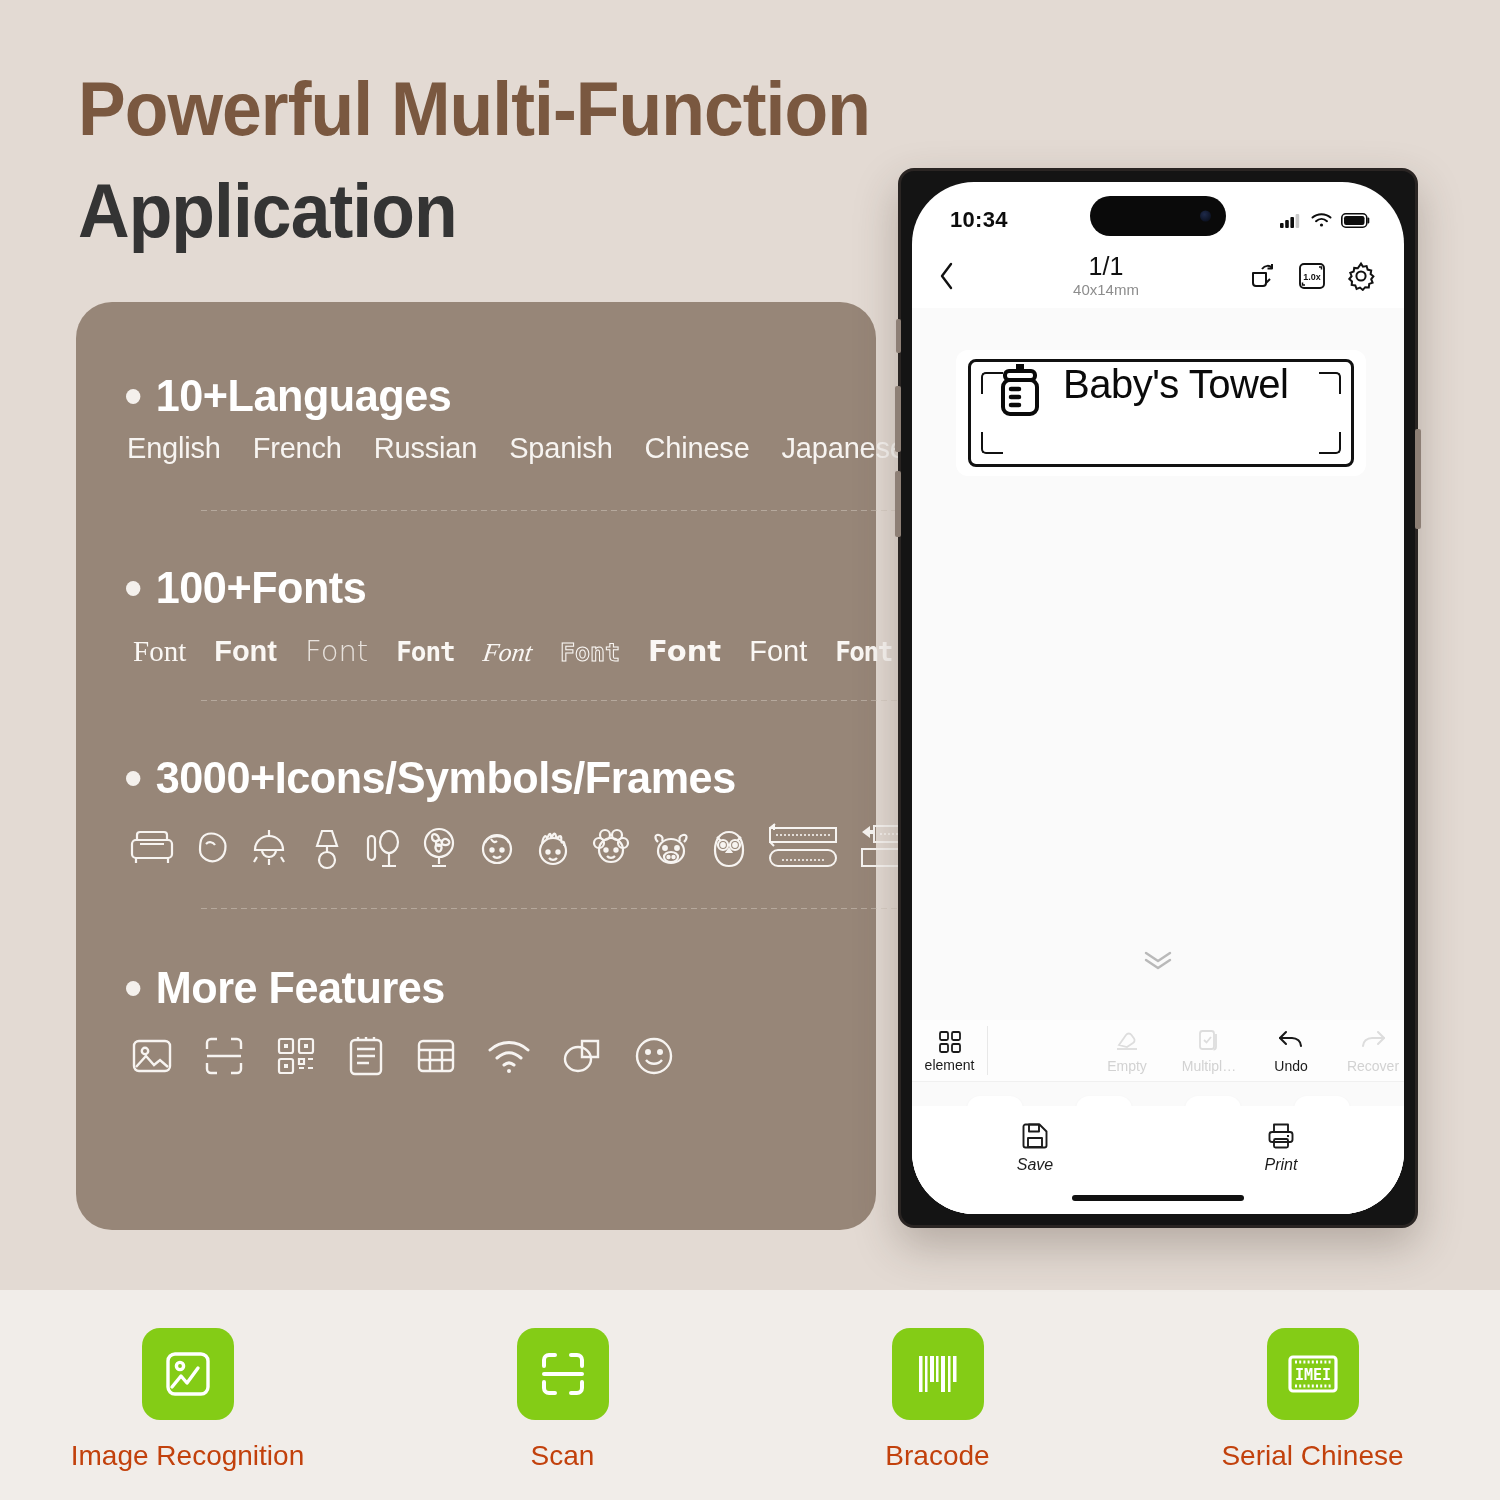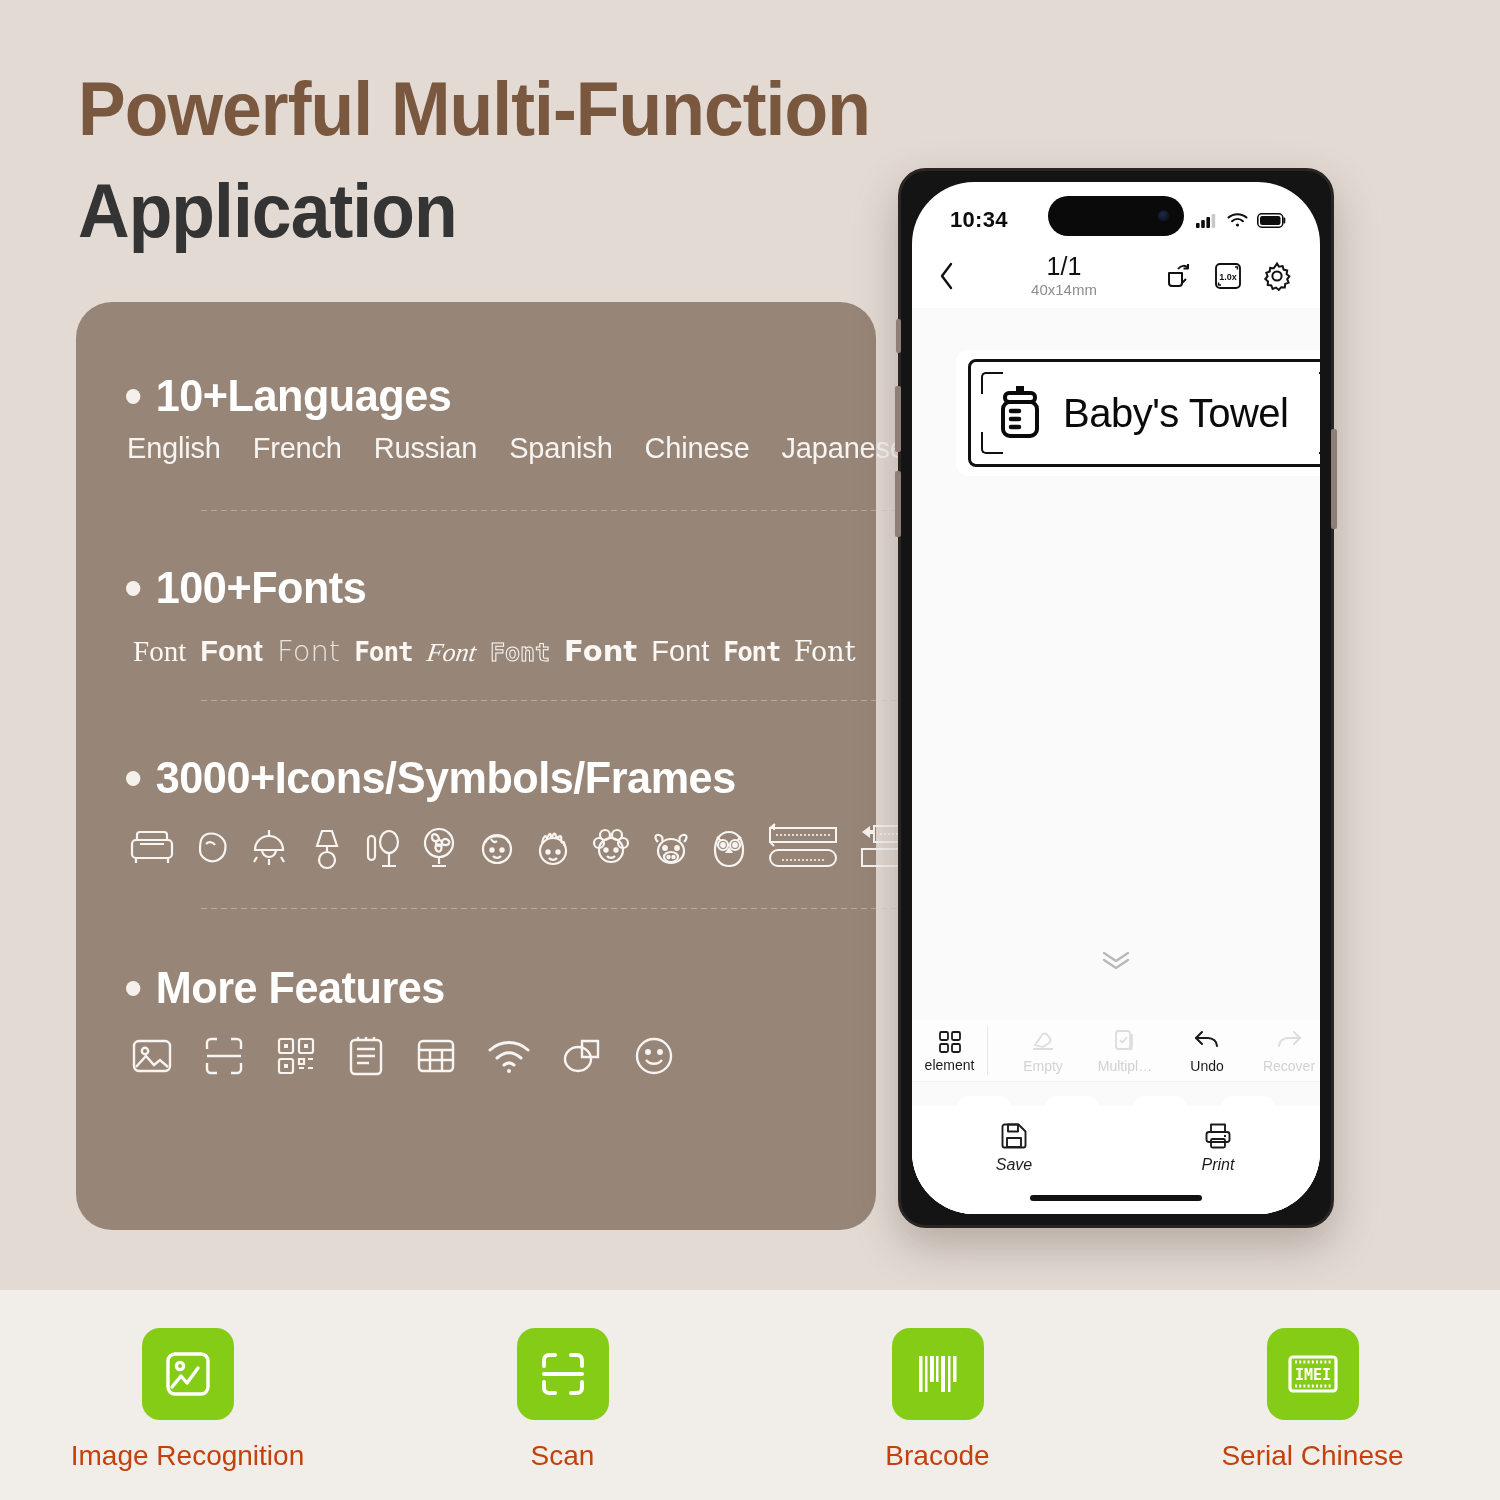--- a/index.html
+++ b/index.html
@@ -40,21 +40,21 @@
   .sec-title {
     display:flex; align-items:center; gap:16px;
     color:#FFFFFF; font-weight:700; font-size:45px; letter-spacing:-0.5px;
     transform:scaleX(0.96); transform-origin:left center; white-space:nowrap;
   }
   .bullet { width:15px; height:15px; border-radius:50%; background:#F4F0EC; flex:0 0 auto; }
 
   .langs { display:flex; gap:32px; margin-top:10px; margin-left:1px; }
   .langs span { color:#F7F4F1; font-size:29px; letter-spacing:-0.2px; white-space:nowrap; }
 
-  .fonts { display:flex; align-items:baseline; gap:14px; margin-top:20px; margin-left:7px; }
+  .fonts { display:flex; align-items:baseline; gap:28px; margin-top:20px; margin-left:7px; }
   .fonts span { color:#FAF7F4; font-size:29px; white-space:nowrap; }
   .f1 { font-family:"Liberation Serif", serif; font-weight:400; }
   .f2 { font-family:"Liberation Sans", sans-serif; font-weight:700; }
   .f3 { font-family:"DejaVu Sans", sans-serif; font-weight:300; opacity:.82; }
   .f4 { font-family:"DejaVu Sans Mono", monospace; font-weight:700; font-size:26px !important; letter-spacing:-1px; }
   .f5 { font-family:"Liberation Serif", serif; font-style:italic; font-size:26px !important; transform:skewX(-8deg); display:inline-block; }
   .f6 { font-family:"DejaVu Sans Mono", monospace; font-weight:700; font-size:25px !important; -webkit-text-stroke:1px #FAF7F4; color:transparent !important; }
   .f7 { font-family:"DejaVu Sans", sans-serif; font-weight:700; }
   .f8 { font-family:"Liberation Sans", sans-serif; font-weight:400; }
   .f9 { font-family:"DejaVu Sans Mono", monospace; font-weight:700; font-size:26px !important; letter-spacing:-1.5px; }
@@ -67,22 +67,22 @@
   .feat-row svg { display:block; }
 
   .divider {
     position:absolute; left:125px; width:730px; height:1px;
     background:repeating-linear-gradient(to right,#CFC5BB 0 6px, transparent 6px 10px);
     opacity:.55;
   }
 
   
   .phone {
-    position:absolute; left:898px; top:168px; width:436px; height:1060px;
-    background:#141414; border-radius:28px;
+    position:absolute; left:898px; top:168px; width:520px; height:1060px;
+    background:#141414; border-radius:16px;
     box-shadow:0 18px 44px rgba(60,45,35,.28);
     border:3px solid #2a2523;
   }
   .phone-inner {
     position:absolute; left:11px; top:11px; right:11px; bottom:11px;
     background:#FFFFFF; border-radius:62px; overflow:hidden;
   }
   .sidebtn { position:absolute; background:#8d7f75; border-radius:2px; }
   .b-mute { left:-5px; top:148px; width:5px; height:34px; }
   .b-up   { left:-6px; top:215px; width:6px; height:66px; }
@@ -118,21 +118,21 @@
   .canvas {
     position:absolute; left:0; top:126px; width:100%; height:712px;
     background:#FAFAFA;
   }
   .label-card {
     position:absolute; left:44px; top:42px; width:410px; height:126px;
     background:#fff; border-radius:12px;
   }
   .label-inner {
     position:absolute; inset:9px 12px; border:3px solid #111; border-radius:8px;
-    display:flex; align-items:center; padding-left:22px; gap:16px;
+    display:flex; padding-left:22px; gap:16px;
   }
   .corner { position:absolute; width:22px; height:22px; border:2.5px solid #111; }
   .c-tl { left:10px;  top:10px;    border-right:none; border-bottom:none; border-radius:5px 0 0 0; }
   .c-tr { right:10px; top:10px;    border-left:none;  border-bottom:none; border-radius:0 5px 0 0; }
   .c-bl { left:10px;  bottom:10px; border-right:none; border-top:none;    border-radius:0 0 0 5px; }
   .c-br { right:10px; bottom:10px; border-left:none;  border-top:none;    border-radius:0 0 5px 0; }
   .label-text { font-size:40px; font-weight:400; color:#0a0a0a; letter-spacing:-0.5px; }
   .scroll-chev { position:absolute; left:50%; transform:translateX(-50%); top:640px; }
 
   .toolbar {

